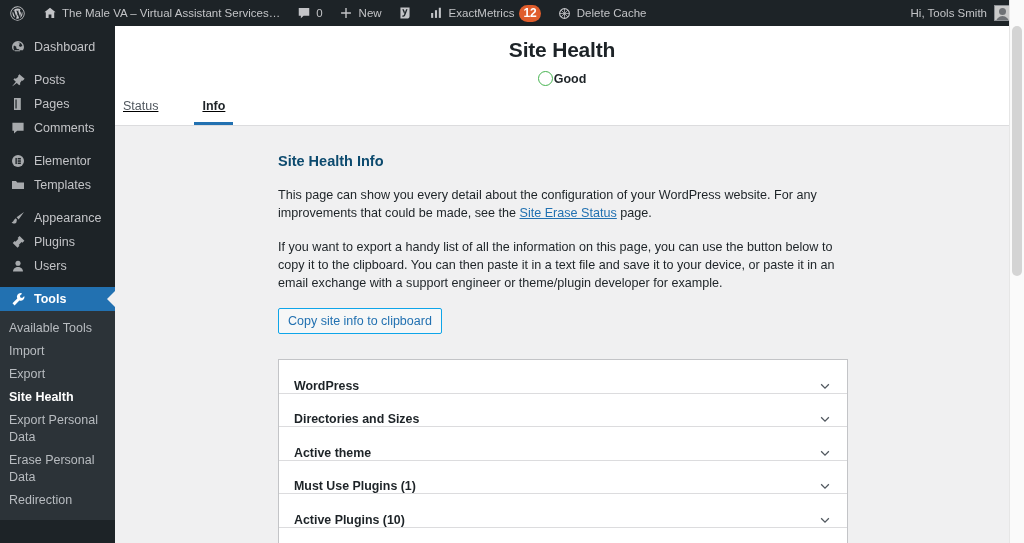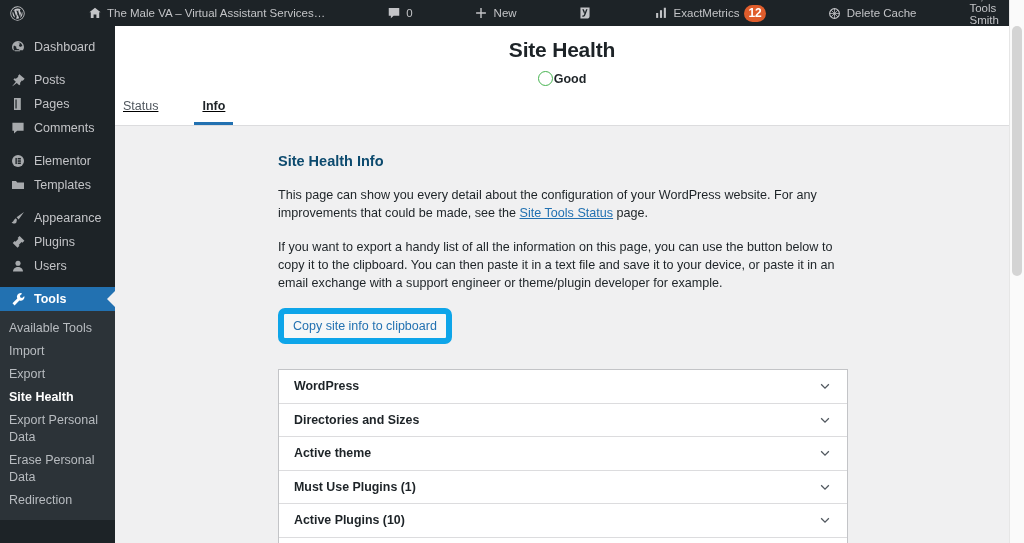--- a/index.html
+++ b/index.html
@@ -8,22 +8,22 @@
     overflow: hidden;
     font-family: "Liberation Sans", sans-serif;
     background: #f0f0f1;
   }
   #app { position: relative; width: 1024px; height: 543px; overflow: hidden; }
 
   
   #adminbar {
     position: absolute; top: 0; left: 0; width: 1024px; height: 26px;
     background: #1d2327; color: #c3c4c7;
-    display: flex; align-items: flex-end;
-    font-size: 11.5px; z-index: 50; gap: 45px;
+    display: flex; align-items: center;
+    font-size: 11.5px; z-index: 50;
   }
   .ab-item {
     display: flex; align-items: center; gap: 5px;
     height: 26px; padding: 0 8px; color: #c3c4c7; white-space: nowrap;
   }
   .ab-item.logo { padding: 0 9px 0 10px; }
   .ab-right { margin-left: auto; display: flex; align-items: center; padding-right: 14px; }
   .ab-ico { display: inline-flex; align-items: center; justify-content: center; width: 15px; height: 15px; }
   .ab-ico svg { display: block; }
   .ab-badge {
@@ -107,27 +107,27 @@
 
   .sh-body { padding: 27px 0 0 0; }
   .sh-inner { width: 570px; margin: 0 auto 0 163px; }
   .sh-h2 { font-size: 14.5px; font-weight: 700; color: #0c4a6e; margin-bottom: 17px; }
   .sh-p {
     font-size: 12.6px; line-height: 18px; color: #1d2327;
     margin-bottom: 16px; max-width: 570px;
   }
   .sh-p a { color: #2271b1; text-decoration: underline; }
   .btn-secondary {
-    display: inline-block; border: 6px solid #0ea5e9; background: #f6f7f7;
+    display: inline-block; border: 1px solid #0ea5e9; background: #f6f7f7;
     color: #2271b1; font-size: 12.5px; padding: 4px 9px;
-    border-radius: 7px; line-height: 16px; margin-bottom: 25px;
+    border-radius: 2px; line-height: 16px; margin-bottom: 25px;
   }
   .accordion { border: 1px solid #c3c4c7; background: #fff; }
   .acc-row {
-    display: flex; align-items: center; justify-content: space-between;
+    display: flex; align-items: flex-end; justify-content: space-between;
     height: 33.5px; padding: 0 15px 0 15px;
     border-bottom: 1px solid #dcdcde;
     font-size: 12.4px; font-weight: 700; color: #1d2327;
   }
   .acc-row:last-child { border-bottom: none; }
   .chev { width: 14px; height: 14px; color: #50575e; }
   .chev svg { display: block; }
 
   
   #scrollbar {
@@ -333,21 +333,21 @@
         <div class="sh-tab">Status</div>
         <div class="sh-tab active">Info</div>
       </div>
     </div>
 
     <div class="sh-body">
       <div class="sh-inner">
         <div class="sh-h2">Site Health Info</div>
 
         <p class="sh-p">
-          <span>This page can show you every detail about the configuration of your WordPress website. For any improvements that could be made, see the </span><a>Site Tools Status</a><span> page.</span>
+          <span>This page can show you every detail about the configuration of your WordPress website. For any improvements that could be made, see the </span><a>Site Erase Status</a><span> page.</span>
         </p>
 
         <p class="sh-p">If you want to export a handy list of all the information on this page, you can use the button below to copy it to the clipboard. You can then paste it in a text file and save it to your device, or paste it in an email exchange with a support engineer or theme/plugin developer for example.</p>
 
         <a class="btn-secondary">Copy site info to clipboard</a>
 
         <div class="accordion">
           <div class="acc-row">
             <span>WordPress</span>
             <span class="chev">

